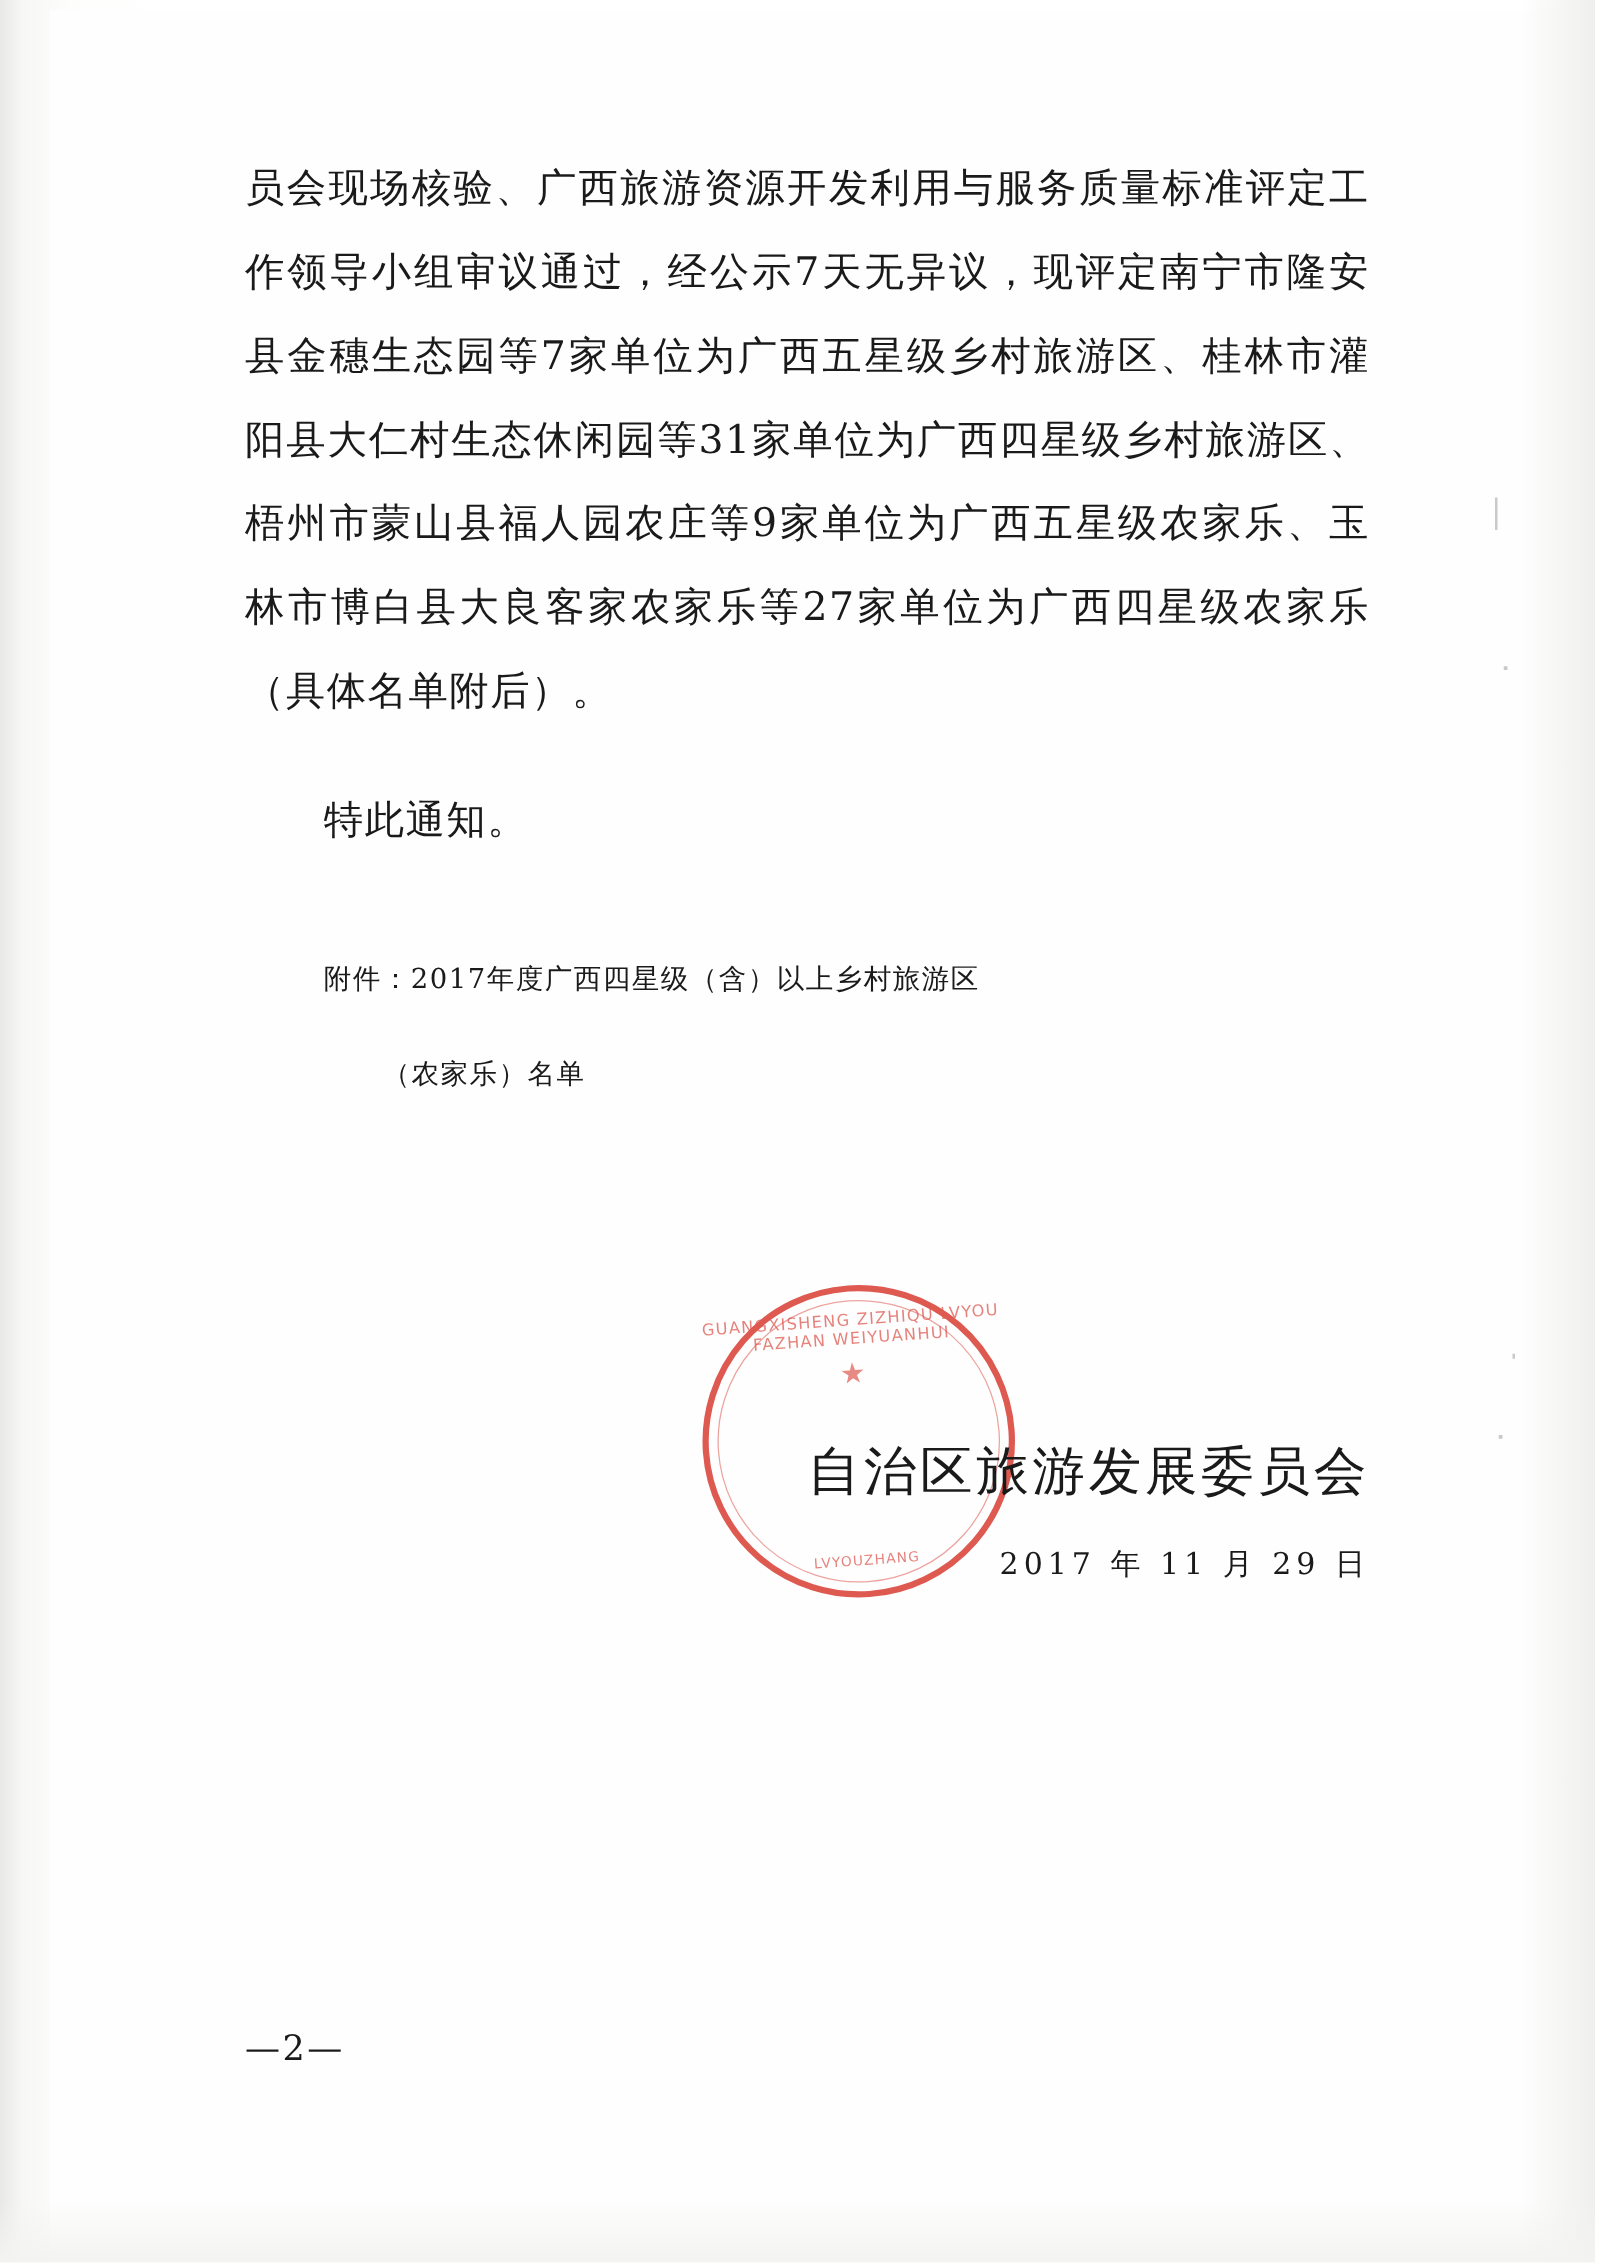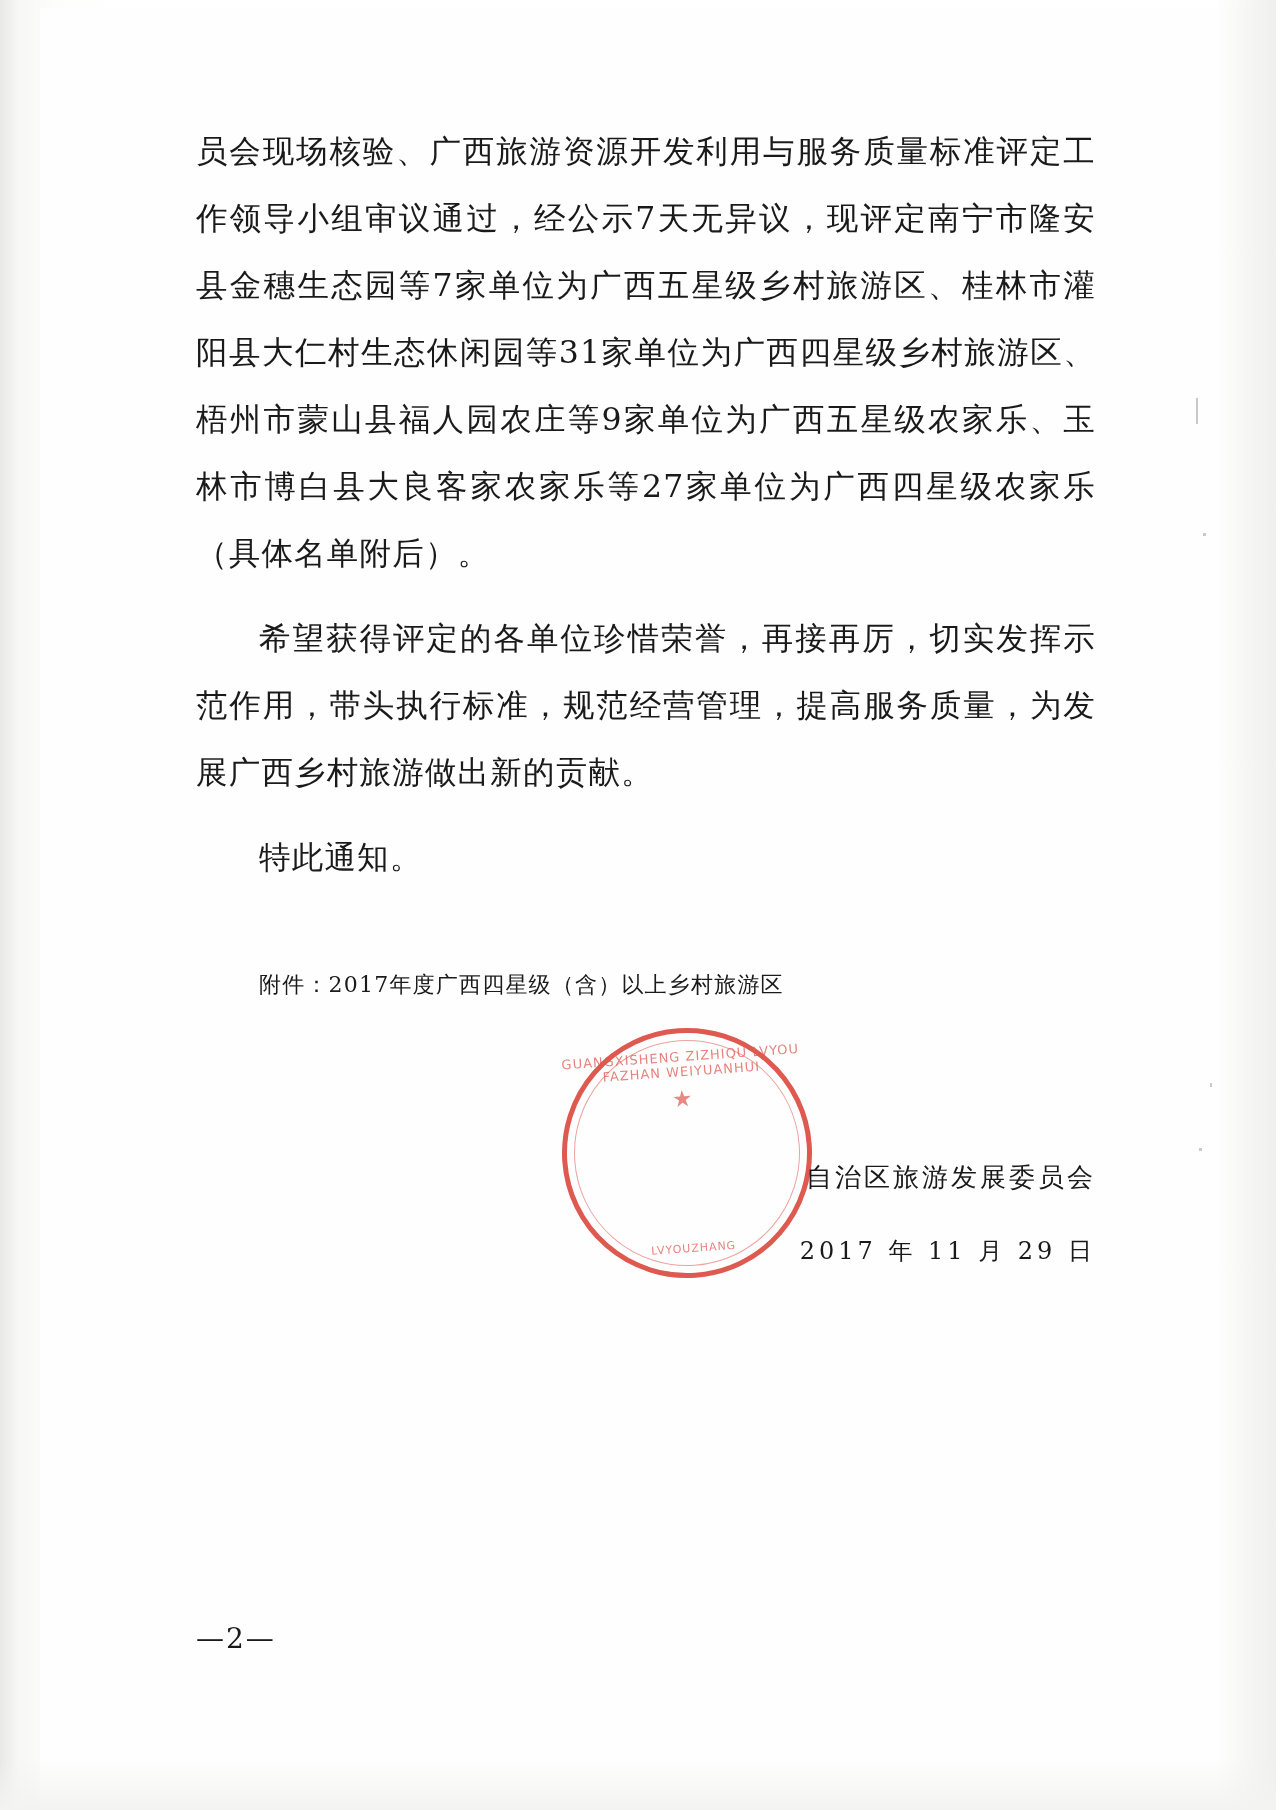--- a/index.html
+++ b/index.html
@@ -99,21 +99,21 @@
   
   .sign-block {
     position: absolute;
     left: 196px;
     top: 1140px;
     width: 900px;
     text-align: right;
     padding-right: 86px;
   }
   .sign-line {
-    font-size: 26px;
+    font-size: 42px;
     letter-spacing: 3px;
     color: #1a1a1a;
     line-height: 74px;
   }
   .sign-date {
     font-size: 24px;
     letter-spacing: 4px;
     color: #1a1a1a;
     line-height: 74px;
   }
@@ -185,30 +185,30 @@
   <div class="artifact" style="left:1203px; top:533px; width:3px; height:3px;"></div>
   <div class="artifact" style="left:1210px; top:1083px; width:2px; height:4px;"></div>
   <div class="artifact" style="left:1199px; top:1148px; width:3px; height:3px;"></div>
 
   <div class="content">
 
     <p class="body-line-block para">员会现场核验、广西旅游资源开发利用与服务质量标准评定工作领导小组审议通过，经公示7天无异议，现评定南宁市隆安县金穗生态园等7家单位为广西五星级乡村旅游区、桂林市灌阳县大仁村生态休闲园等31家单位为广西四星级乡村旅游区、梧州市蒙山县福人园农庄等9家单位为广西五星级农家乐、玉林市博白县大良客家农家乐等27家单位为广西四星级农家乐（具体名单附后）。</p>
 
     <div class="gap-1"></div>
 
-    <p class="body-line-block para indent">希望获得评定的各单位珍惜荣誉，再接再厉，切实发挥示范作用，带头执行标准，规范经营管理，提高服务质量，为发展广西乡村旅游做出新的贡献。</p>
 
     <div class="gap-1"></div>
 
     <p class="body-line-block para indent">特此通知。</p>
 
     <div class="gap-3"></div>
 
     <div class="attach">
       <span>附件：2017年度广西四星级（含）以上乡村旅游区</span>
+      <span class="cont">（农家乐）名单</span>
     </div>
   </div>
 
   <div class="seal">
     <div class="seal-inner"></div>
     <div class="seal-text-top">GUANGXISHENG ZIZHIQU LVYOU FAZHAN WEIYUANHUI</div>
     <div class="seal-cn">★</div>
     <div class="seal-text-bottom">LVYOUZHANG</div>
   </div>
 

